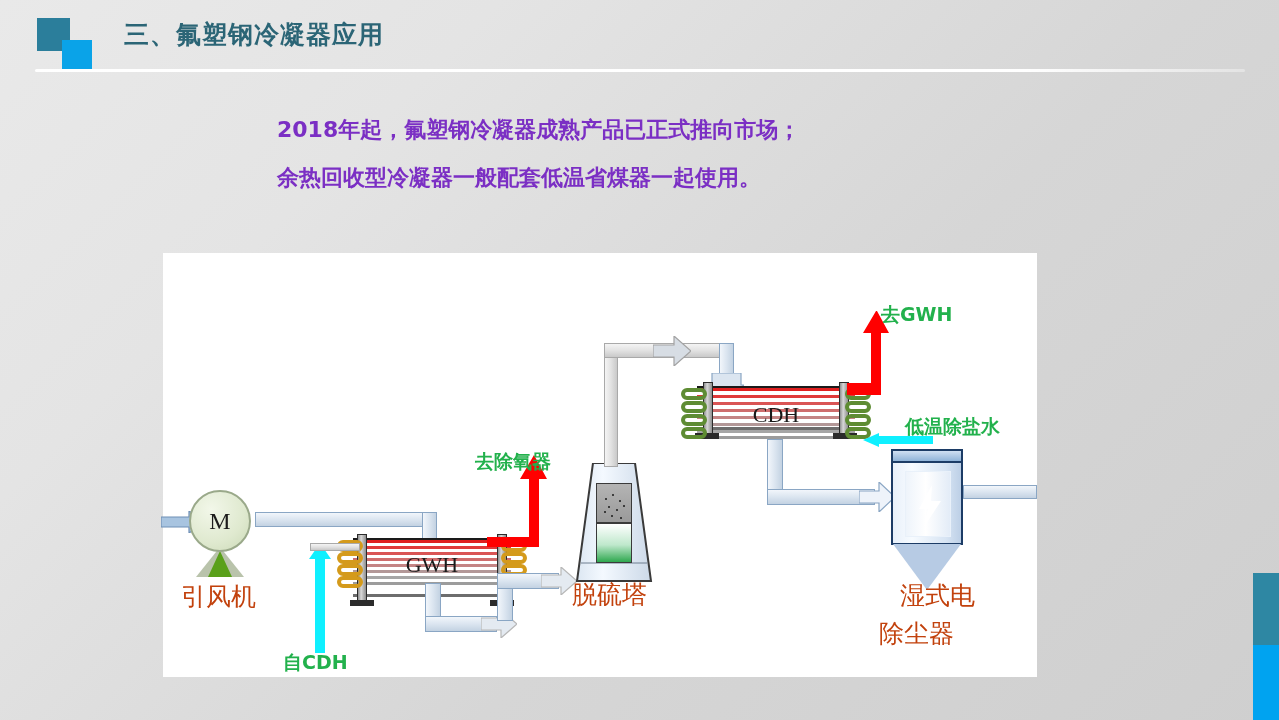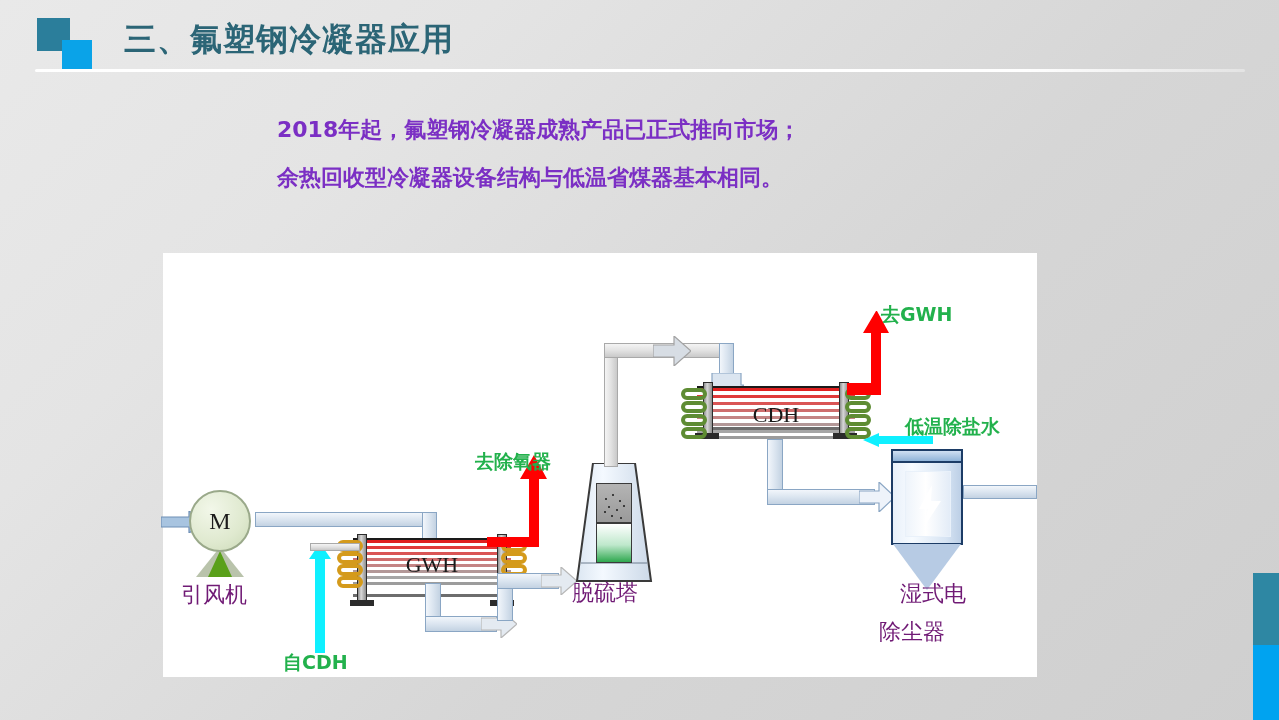--- a/index.html
+++ b/index.html
@@ -29,21 +29,21 @@
   }
   .deco-sq-bright {
     position: absolute;
     left: 62px; top: 40px;
     width: 30px; height: 30px;
     background: #0aa3e8;
   }
   .slide-title {
     position: absolute;
     left: 124px; top: 18px;
-    font-size: 32px;
+    font-size: 25px;
     font-weight: bold;
     color: #2b6576;
     letter-spacing: 1px;
     white-space: nowrap;
   }
   .title-rule {
     position: absolute;
     left: 35px; top: 69px;
     width: 1210px; height: 3px;
     background: linear-gradient(to right, #ffffff 0%, #ffffff 82%, rgba(255,255,255,0.35) 100%);
@@ -209,22 +209,22 @@
   .esp-inner {
     position: absolute;
     background: linear-gradient(to right, #eef4fb, #ffffff 45%, #e3ecf7);
     border: 1px solid #e9f1fa;
     box-sizing: border-box;
   }
 
   
   .lbl-black {
     position: absolute;
-    font-size: 22px;
-    color: #701a75;
+    font-size: 25px;
+    color: #c2410c;
     white-space: nowrap;
     font-weight: normal;
   }
   .lbl-green {
     position: absolute;
     font-size: 19px;
     font-weight: bold;
     color: #22b14c;
     white-space: nowrap;
   }
@@ -248,21 +248,21 @@
 
 <div class="slide">
 
   <div class="deco-sq-dark"></div>
   <div class="deco-sq-bright"></div>
   <div class="slide-title">三、氟塑钢冷凝器应用</div>
   <div class="title-rule"></div>
 
   <div class="body-text">
     <div class="body-line">2018年起，氟塑钢冷凝器成熟产品已正式推向市场；</div>
-    <div class="body-line">余热回收型冷凝器设备结构与低温省煤器基本相同。</div>
+    <div class="body-line">余热回收型冷凝器一般配套低温省煤器一起使用。</div>
   </div>
 
   <div class="diagram">
 
     <svg class="dg" style="left:-2px; top:258px;" width="46" height="22" viewBox="0 0 46 22">
       <path d="M0 6 H28 V0 L45 11 L28 22 V16 H0 Z" fill="#a8c4e0" stroke="#6f8fb5" stroke-width="1.2"></path>
     </svg>
 
     <div class="duct" style="left:92px; top:259px; width:182px; height:15px;"></div>
 

